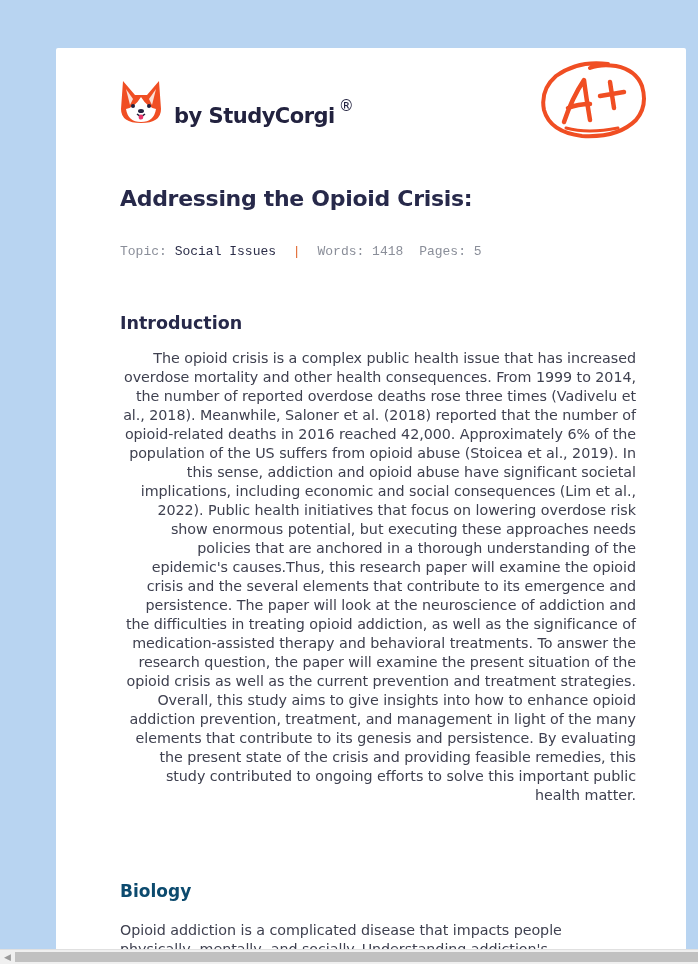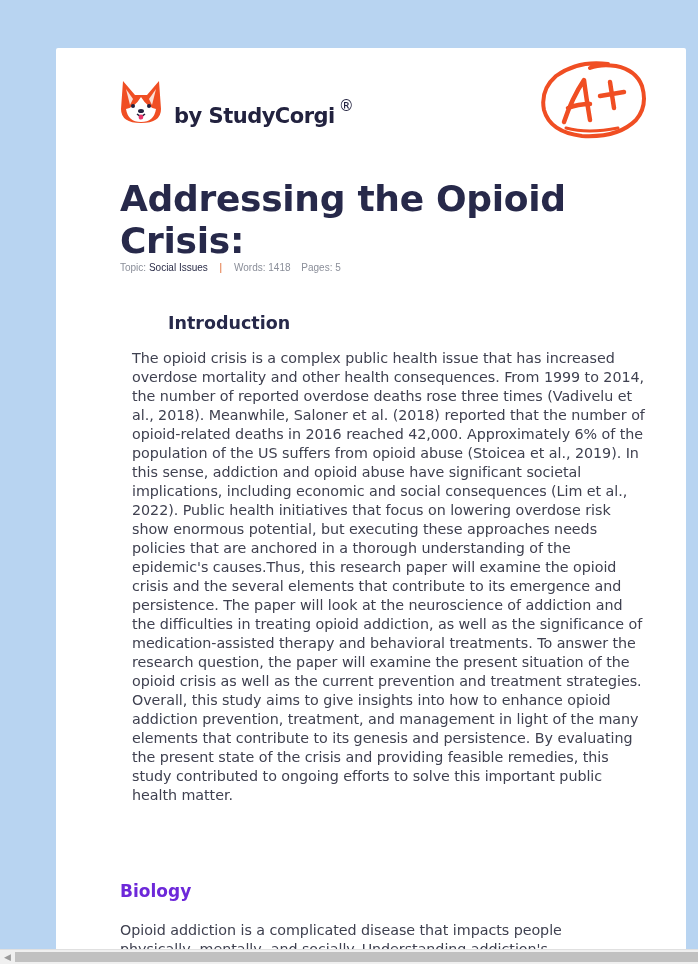--- a/index.html
+++ b/index.html
@@ -19,41 +19,41 @@
     margin-left: 12px; margin-top: 28px;
     font-family: "DejaVu Sans", sans-serif; font-weight: bold; font-size: 21px; color: #22223f;
     letter-spacing: -0.5px;
   }
   .reg { position: relative; top: -12px; margin-left: 4px; font-size: 15px; font-weight: normal; color: #22223f; }
   .grade { position: absolute; left: 482px; top: 10px; width: 110px; height: 82px; }
 
   .content { position: absolute; left: 64px; top: 130px; width: 512px; }
   .title {
     margin: 0; font-family: "DejaVu Sans", sans-serif; font-weight: bold;
-    font-size: 36px; line-height: 42px; color: #27294a; letter-spacing: -0.3px;
+    font-size: 22px; line-height: 42px; color: #27294a; letter-spacing: -0.3px;
   }
-  .meta { margin-top: 0; font-size: 10px; color: #8a8e99; font-family: Liberation Sans, sans-serif; }
+  .meta { margin-top: 24px; font-size: 13px; color: #8a8e99; font-family: Liberation Mono, monospace; }
   .meta .topic-val { color: #2b2d48; }
   .meta .sep { color: #e0642a; margin: 0 9px; }
   .meta .pages { margin-left: 8px; }
 
   h2 {
     margin: 0; font-family: "DejaVu Sans", sans-serif; font-weight: bold;
     font-size: 17.5px; color: #27294a;
   }
   h3 {
     margin: 0; font-family: "DejaVu Sans", sans-serif; font-weight: bold;
-    font-size: 17px; color: #6d28d9;
+    font-size: 17px; color: #0c4a6e;
   }
   p {
     margin: 0; font-family: "DejaVu Sans", sans-serif; font-size: 14.3px;
     line-height: 19px; color: #3f4150; letter-spacing: -0.05px;
   }
-  .h-intro { position: absolute; left: 64px; top: 265px; margin-left: 48px; }
-  .p-intro { position: absolute; left: 76px; top: 301px; width: 516px; }
+  .h-intro { position: absolute; left: 64px; top: 265px; }
+  .p-intro { position: absolute; left: 64px; top: 301px; width: 516px; text-align: right; }
   .h-neuro { position: absolute; left: 64px; top: 795px; }
   .h-bio { position: absolute; left: 64px; top: 833px; }
   .p-bio { position: absolute; left: 64px; top: 873px; width: 516px; }
 
   .hscroll {
     position: absolute; left: 0; top: 949px; width: 698px; height: 15px;
     background: #f0f0f0; border-top: 1px solid #e0e0e0;
   }
   .hscroll .arrow-left {
     position: absolute; left: 2px; top: 2px; width: 11px; height: 11px;

